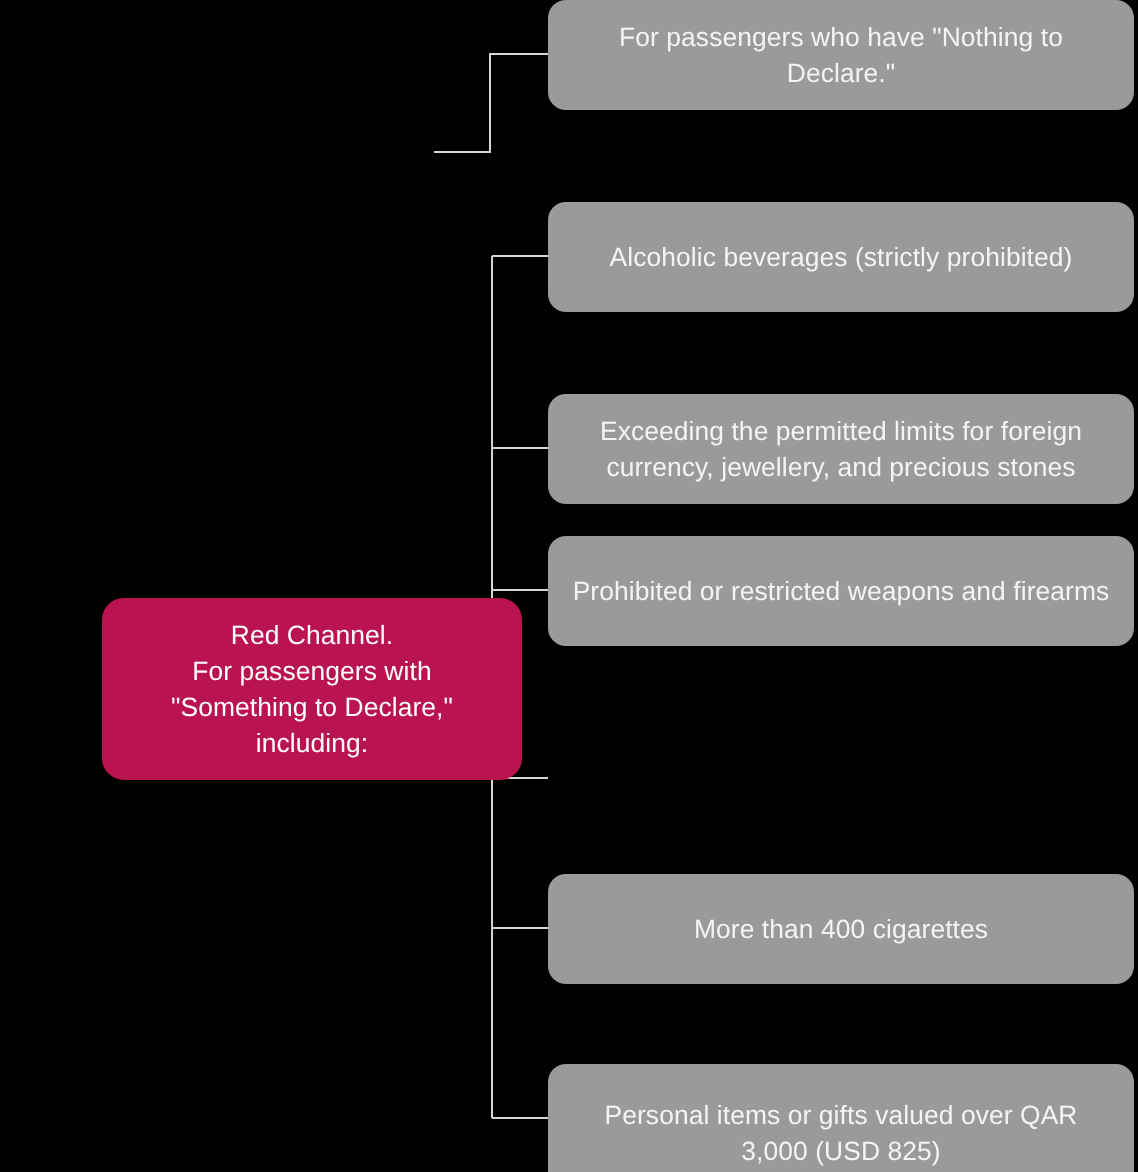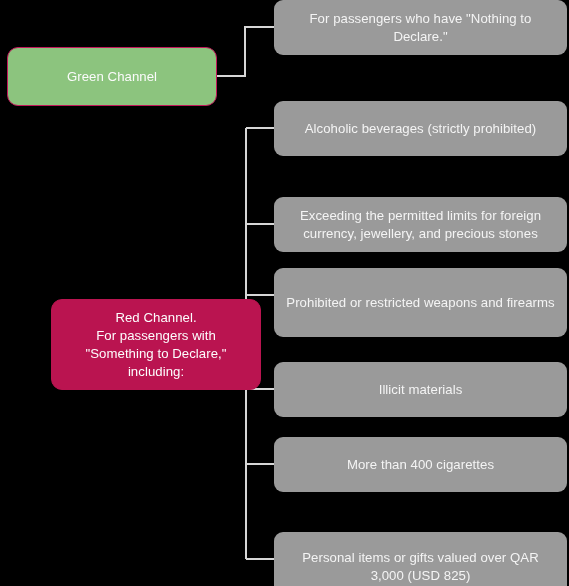--- a/index.html
+++ b/index.html
@@ -79,50 +79,44 @@
 
       <path d="M246,128 L274,128"></path>
       <path d="M246,224 L274,224"></path>
       <path d="M246,295 L274,295"></path>
       <path d="M246,389 L274,389"></path>
       <path d="M246,464 L274,464"></path>
       <path d="M246,559 L274,559"></path>
     </g>
   </svg>
 
-  <div class="node node-green" style="left:7px; top:47px; width:210px; height:59px;">
-    <span class="node-text">Green Channel</span>
-  </div>
 
   <div class="node node-red" style="left:7px; top:299px; width:210px; height:91px;">
     <span class="node-text">Red Channel.
 For passengers with
 "Something to Declare,"
 including:</span>
   </div>
 
   <div class="node node-gray" style="left:274px; top:0px; width:293px; height:55px;">
     <span class="node-text">For passengers who have "Nothing to Declare."</span>
   </div>
 
   <div class="node node-gray" style="left:274px; top:101px; width:293px; height:55px;">
     <span class="node-text">Alcoholic beverages (strictly prohibited)</span>
   </div>
 
   <div class="node node-gray" style="left:274px; top:197px; width:293px; height:55px;">
     <span class="node-text">Exceeding the permitted limits for foreign currency, jewellery, and precious stones</span>
   </div>
 
-  <div class="node node-gray" style="left:274px; top:268px; width:293px; height:69px;">
+  <div class="node node-gray" style="left:274px; top:268px; width:293px; height:55px;">
     <span class="node-text">Prohibited or restricted weapons and firearms</span>
   </div>
 
-  <div class="node node-gray" style="left:274px; top:362px; width:293px; height:55px;">
-    <span class="node-text">Illicit materials</span>
-  </div>
 
   <div class="node node-gray" style="left:274px; top:437px; width:293px; height:55px;">
     <span class="node-text">More than 400 cigarettes</span>
   </div>
 
   <div class="node node-gray" style="left:274px; top:532px; width:293px; height:70px;">
     <span class="node-text">Personal items or gifts valued over QAR 3,000 (USD 825)</span>
   </div>
 
 </div>

